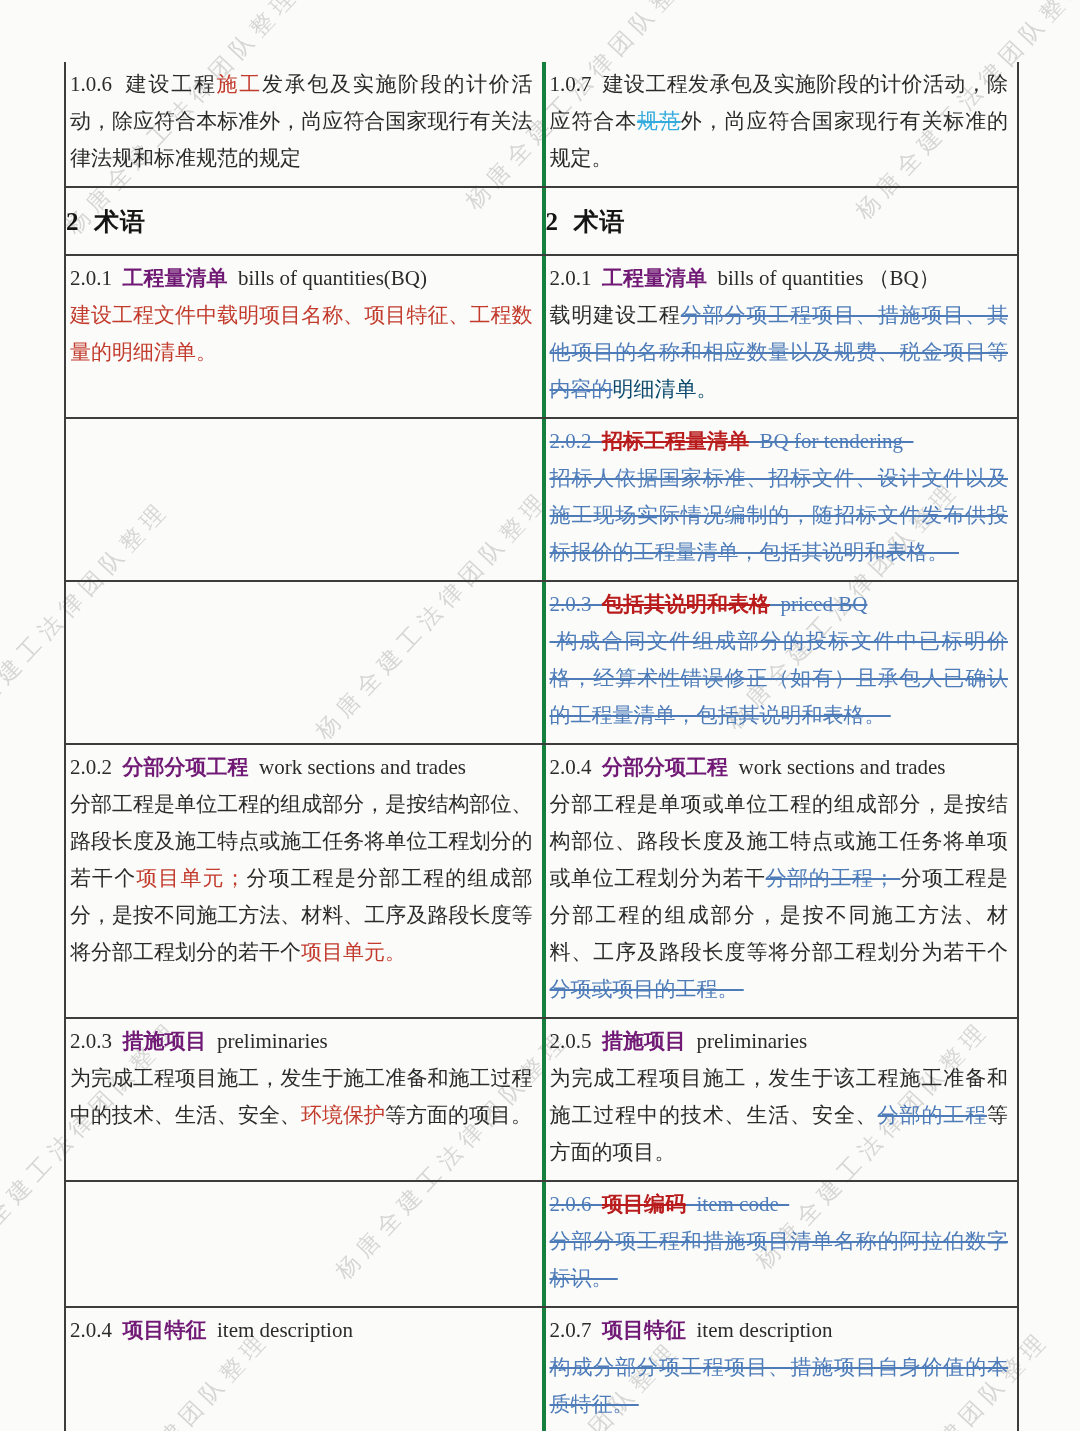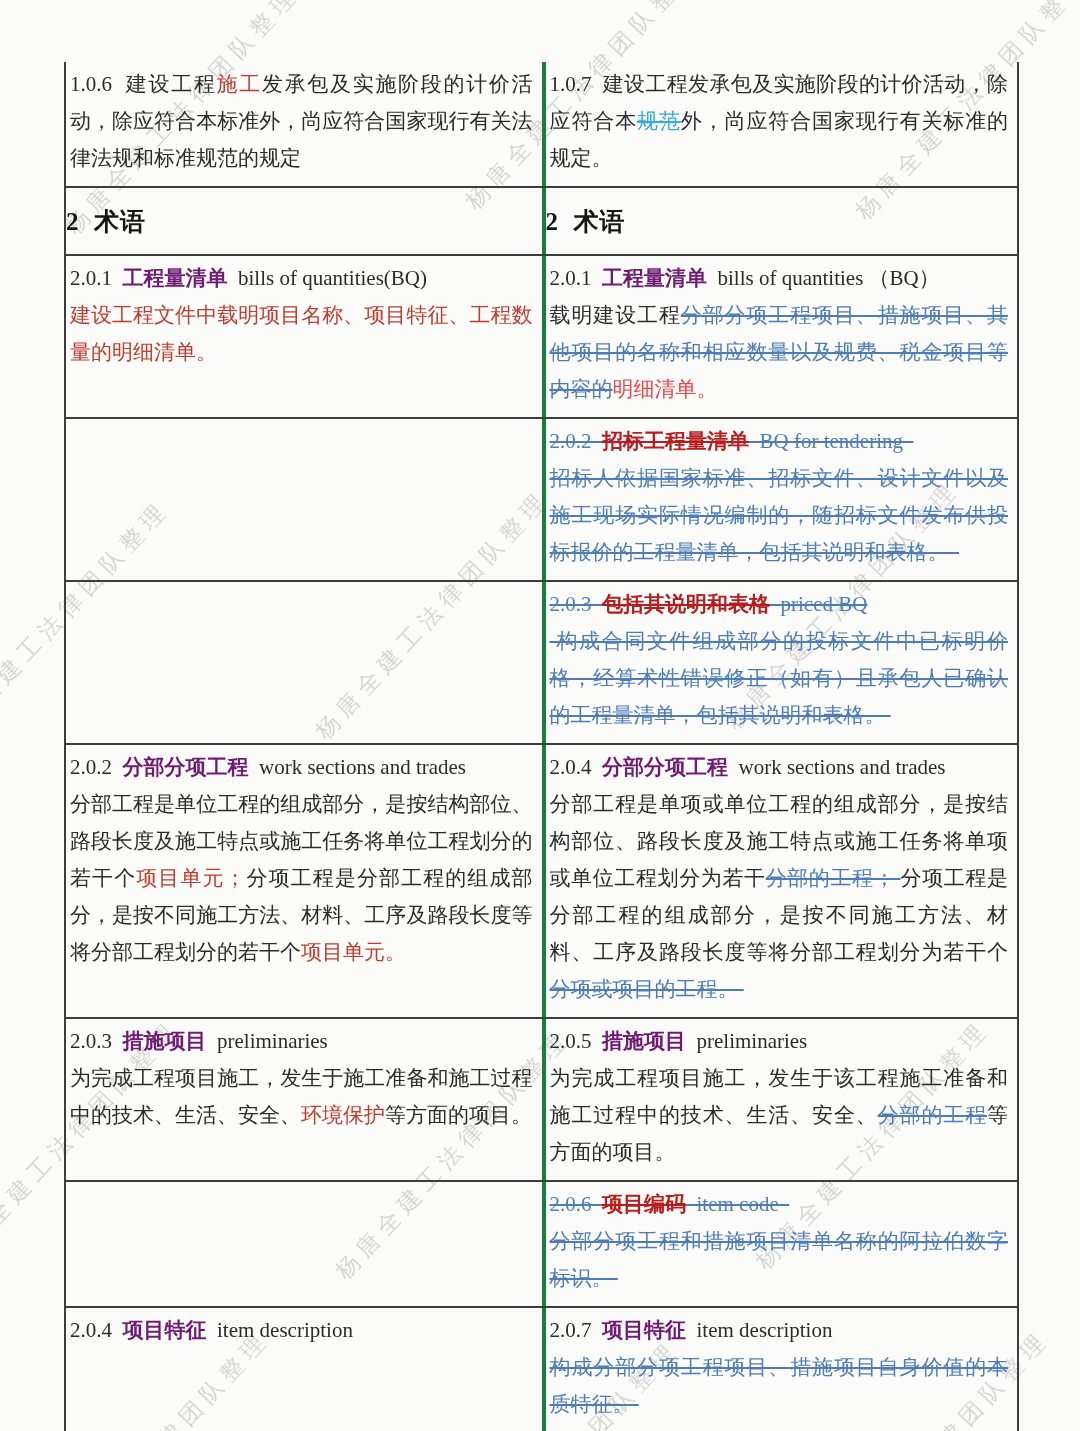--- a/index.html
+++ b/index.html
@@ -54,21 +54,21 @@
     letter-spacing:1px;
   }
   .para{display:block;}
   
   .run{white-space:pre-wrap;}
   .n{color:#2b2b2b;}
   .b{color:#701a75;font-weight:bold;}
   .r{color:#c23b2c;}
   .d{color:#4e7cb9;text-decoration:line-through;text-decoration-thickness:2px;}
   .db{color:#b91c1c;font-weight:bold;text-decoration:line-through;text-decoration-thickness:2px;}
-  .bl{color:#ef4444;}
+  .bl{color:#0c4a6e;}
   .cd{color:#35abdd;text-decoration:line-through;text-decoration-thickness:2px;}
 </style>
 </head>
 <body>
 
 <div class="page">
 
   <span class="wm" style="left:70px;  top:215px;">杨唐全建工法律团队整理</span>
   <span class="wm" style="left:470px; top:190px;">杨唐全建工法律团队整理</span>
   <span class="wm" style="left:860px; top:200px;">杨唐全建工法律团队整理</span>

